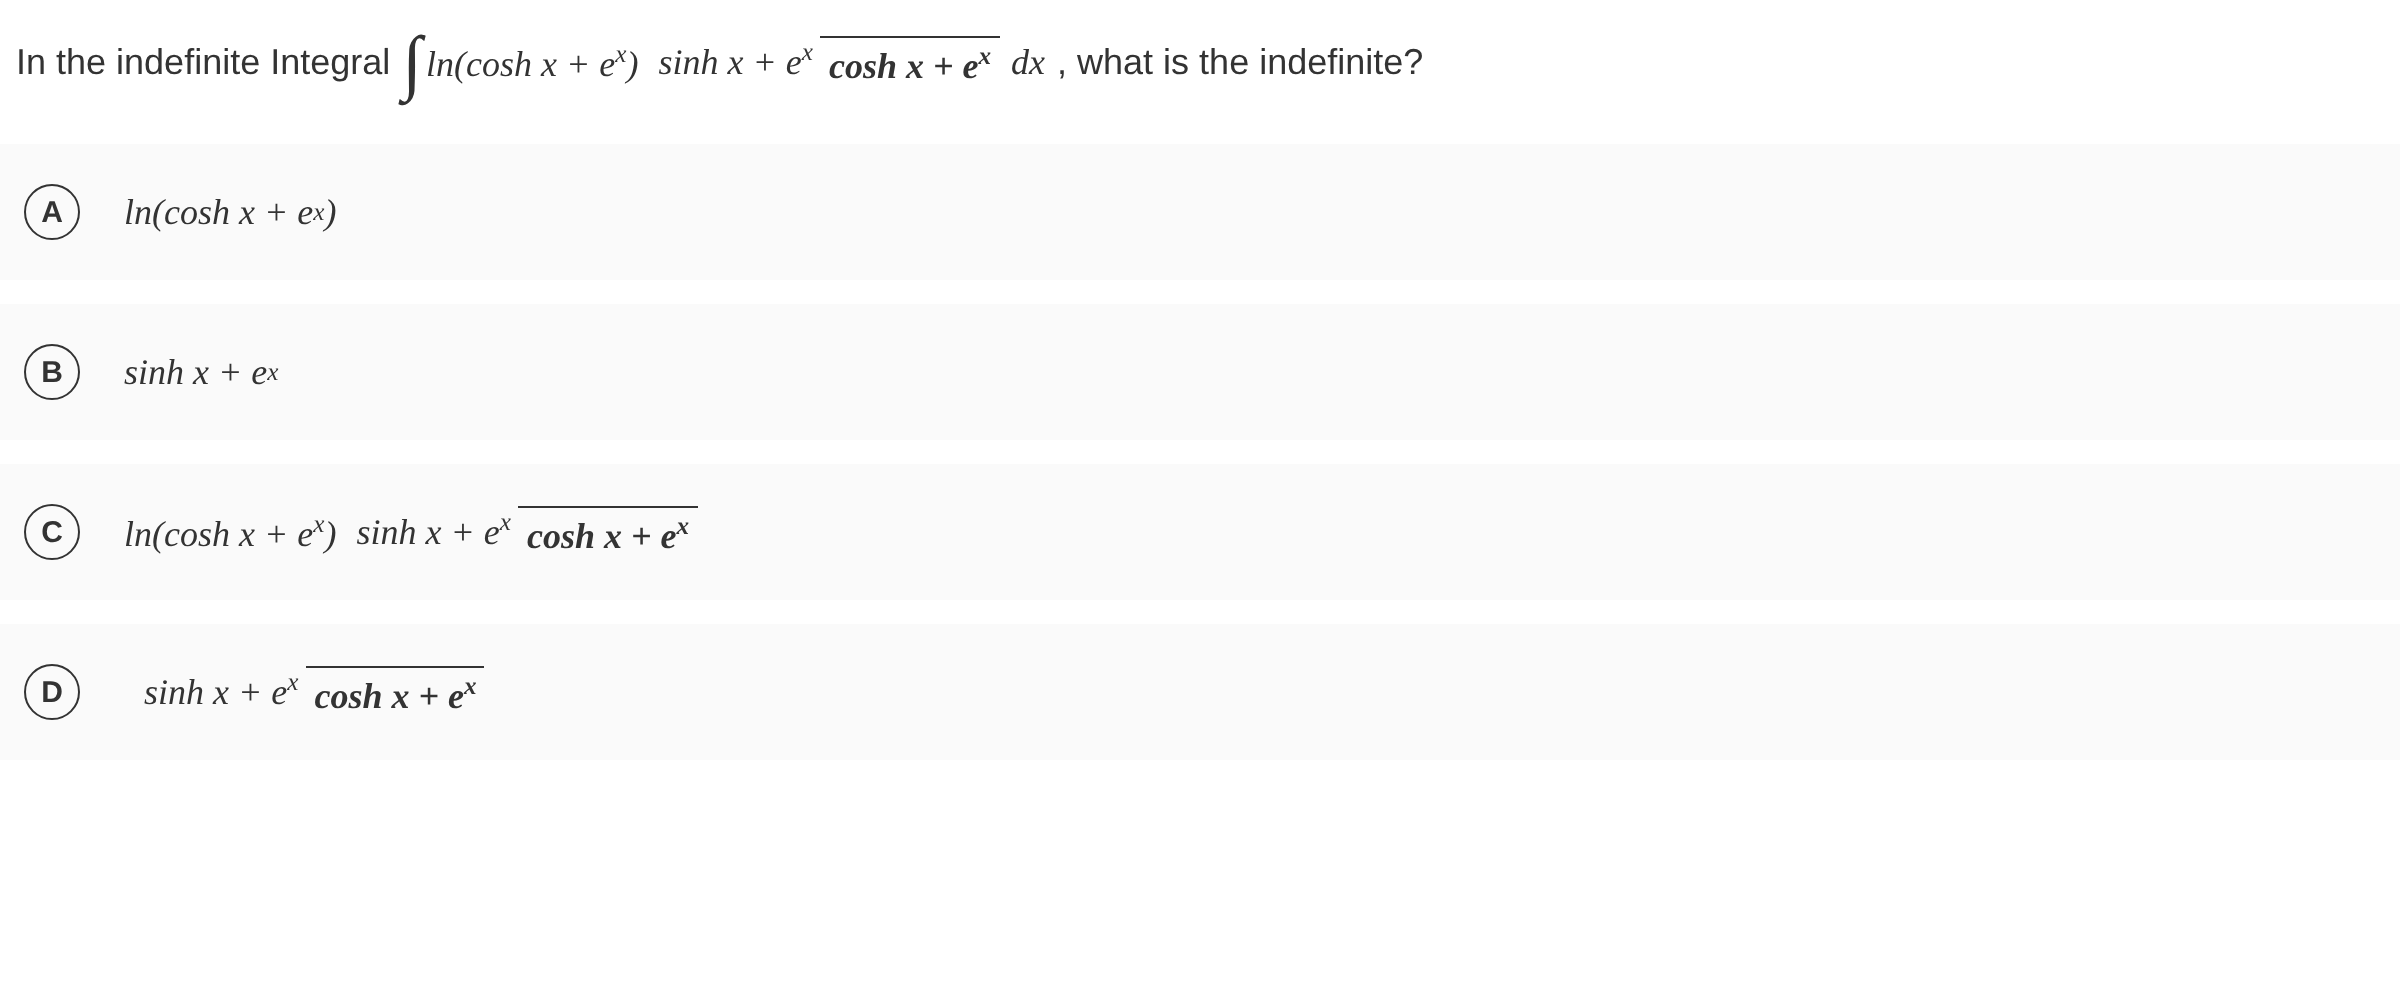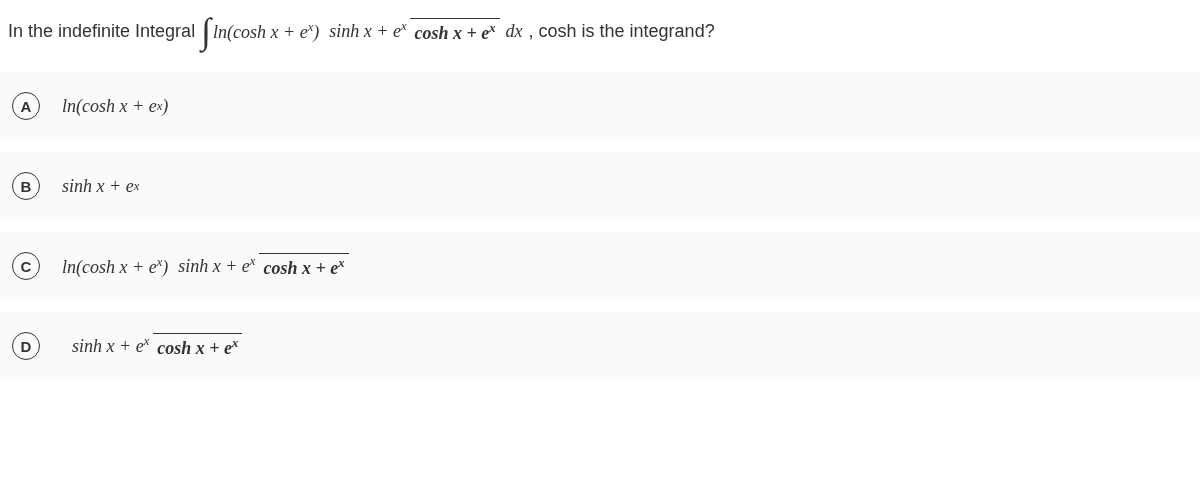--- a/index.html
+++ b/index.html
@@ -107,21 +107,21 @@
     <span class="frac">
       <span class="num">
         <span>sinh x + e</span><span class="sup">x</span>
       </span>
       <span class="den">
         <span>cosh x + e</span><span class="sup">x</span>
       </span>
     </span>
     <span>dx</span>
   </span>
-  <span class="question-text-after">, cosh is the integrand?</span>
+  <span class="question-text-after">, what is the indefinite?</span>
 </div>
 
 <div class="options">
 
   <div class="option">
     <div class="option-letter">A</div>
     <div class="option-content math">
       <span>ln(cosh x + e</span>
         <span class="sup">x</span>
         <span>)</span>

